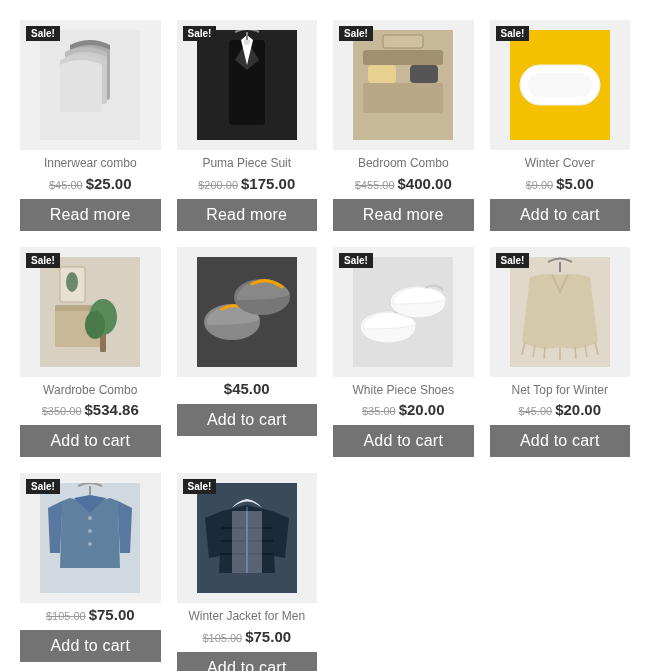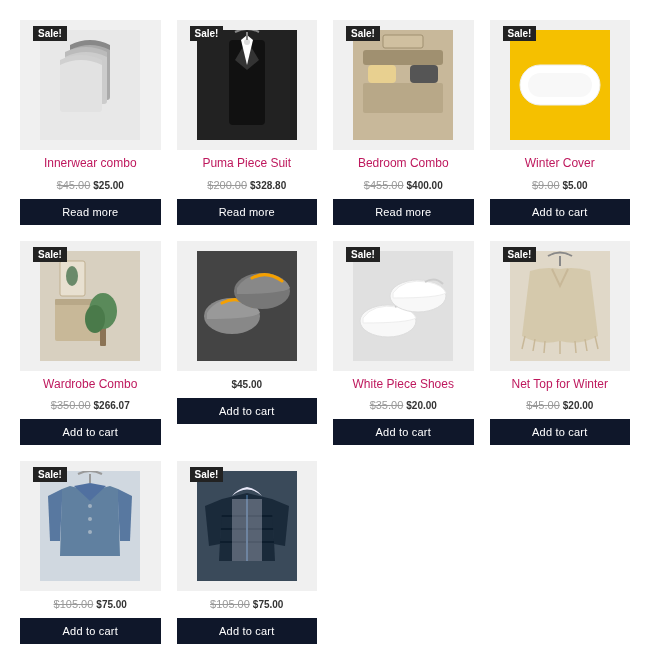--- a/index.html
+++ b/index.html
@@ -27,58 +27,58 @@
       height: 130px;
       overflow: hidden;
       background: #f0f0f0;
       display: flex;
       align-items: center;
       justify-content: center;
     }
     .sale-badge {
       position: absolute;
       top: 6px;
-      left: 13px;
+      left: 6px;
       background: #222;
       color: #fff;
       font-size: 10px;
       font-weight: bold;
       padding: 2px 5px;
       z-index: 2;
     }
 
     .product-title {
       font-size: 12px;
       text-align: center;
       margin-top: 6px;
-      color: #be185d;
+      color: #737373;
       line-height: 1.3;
     }
     .product-prices {
       text-align: center;
       margin: 3px 0 6px;
     }
     .price-old {
       font-size: 11px;
       color: #999;
       text-decoration: line-through;
       margin-right: 3px;
     }
     .price-new {
-      font-size: 10px;
+      font-size: 15px;
       color: #333;
       font-weight: bold;
     }
     .product-btn {
       width: 100%;
-      background: #0f172a;
+      background: #737373;
       color: #fff;
       border: none;
       padding: 7px 4px;
-      font-size: 11px;
+      font-size: 16px;
       cursor: pointer;
       text-align: center;
       font-weight: 500;
       letter-spacing: 0.2px;
     }
   </style>
 </head>
 <body>
 
 <div class="grid" id="product-grid">
@@ -111,21 +111,21 @@
       <path d="M50,10 L38,30 L50,40 L62,30 Z" fill="#333"></path>
 
       <path d="M44,10 L50,35 L56,10 L50,5 Z" fill="#fff"></path>
       <circle cx="50" cy="12" r="3" fill="#ddd"></circle>
 
       <line x1="50" y1="2" x2="50" y2="10" stroke="#888" stroke-width="2"></line>
       <path d="M38,2 Q50,-4 62,2" fill="none" stroke="#888" stroke-width="2"></path>
     </svg>
       </div>
       <div class="product-title">Puma Piece Suit</div>
-      <div class="product-prices"><span class="price-old">$200.00</span><span class="price-new">$328.80</span></div>
+      <div class="product-prices"><span class="price-old">$200.00</span><span class="price-new">$175.00</span></div>
       <button class="product-btn">Read more</button>
     </div>
     <div class="product-card">
       <div class="product-image-wrap">
         <div class="sale-badge">Sale!</div>
         <svg width="100" height="110" viewBox="0 0 100 110" xmlns="http://www.w3.org/2000/svg">
       <rect width="100" height="110" fill="#c8b89a"></rect>
 
       <rect x="10" y="20" width="80" height="15" rx="3" fill="#a09070"></rect>
 
@@ -167,21 +167,21 @@
 
       <rect x="60" y="70" width="6" height="25" rx="1" fill="#8B7355"></rect>
       <ellipse cx="63" cy="60" rx="14" ry="18" fill="#5a8a5a"></ellipse>
       <ellipse cx="55" cy="68" rx="10" ry="14" fill="#4a7a4a"></ellipse>
 
       <rect x="20" y="10" width="25" height="35" rx="2" fill="#e8e0d0" stroke="#c0b090" stroke-width="1"></rect>
       <ellipse cx="32" cy="25" rx="6" ry="10" fill="#6a8a6a"></ellipse>
     </svg>
       </div>
       <div class="product-title">Wardrobe Combo</div>
-      <div class="product-prices"><span class="price-old">$350.00</span><span class="price-new">$266.07</span></div>
+      <div class="product-prices"><span class="price-old">$350.00</span><span class="price-new">$534.86</span></div>
       <button class="product-btn">Add to cart</button>
     </div>
     <div class="product-card">
       <div class="product-image-wrap">
         <svg width="100" height="110" viewBox="0 0 100 110" xmlns="http://www.w3.org/2000/svg">
       <rect width="100" height="110" fill="#444"></rect>
 
       <ellipse cx="35" cy="65" rx="28" ry="18" fill="#888"></ellipse>
       <path d="M10,62 Q20,45 45,50 Q60,53 63,62 Q55,68 10,68 Z" fill="#999"></path>
       <path d="M25,52 Q40,44 55,55" fill="none" stroke="#f5a000" stroke-width="3" stroke-linecap="round"></path>
@@ -277,16 +277,17 @@
       <line x1="22" y1="71" x2="78" y2="71" stroke="#0a1a2a" stroke-width="1.5"></line>
 
       <path d="M25,28 L8,35 L12,75 L23,73 L25,40 Z" fill="#1a2a3a"></path>
       <path d="M75,28 L92,35 L88,75 L77,73 L75,40 Z" fill="#1a2a3a"></path>
 
       <line x1="50" y1="24" x2="50" y2="90" stroke="#3a5a7a" stroke-width="2"></line>
 
       <rect x="35" y="28" width="30" height="62" rx="0" fill="#e8e8f8" opacity="0.3"></rect>
     </svg>
       </div>
+      <div class="product-title">Winter Jacket for Men</div>
       <div class="product-prices"><span class="price-old">$105.00</span><span class="price-new">$75.00</span></div>
       <button class="product-btn">Add to cart</button>
     </div>
   </div>
 
 </body></html>

